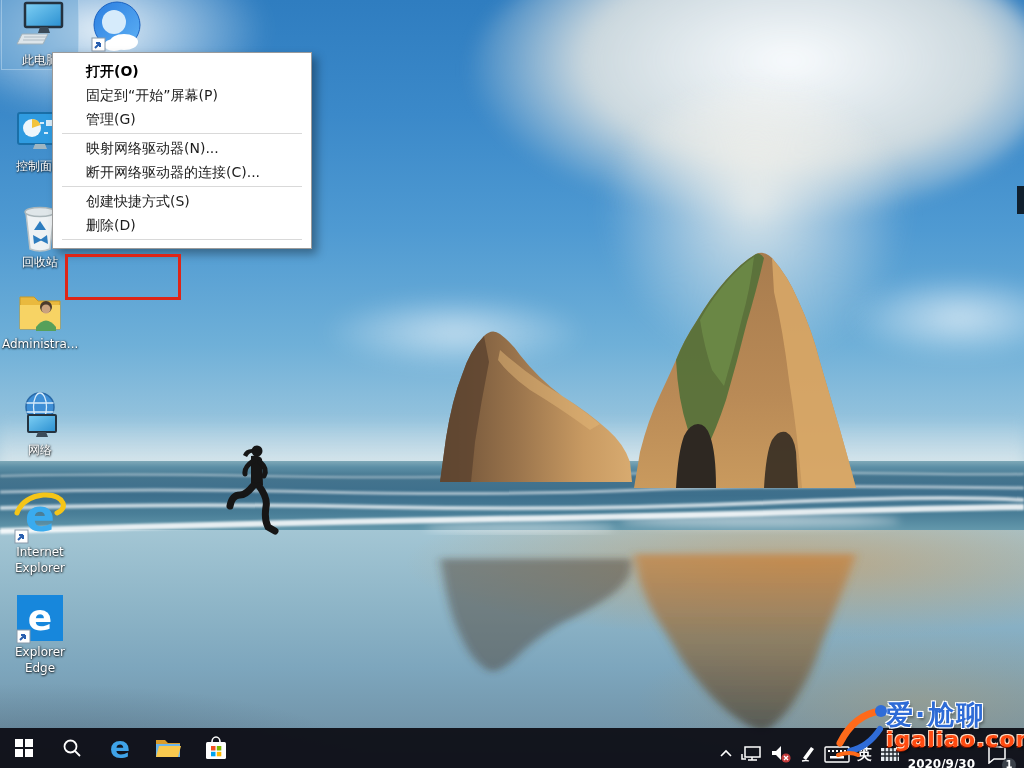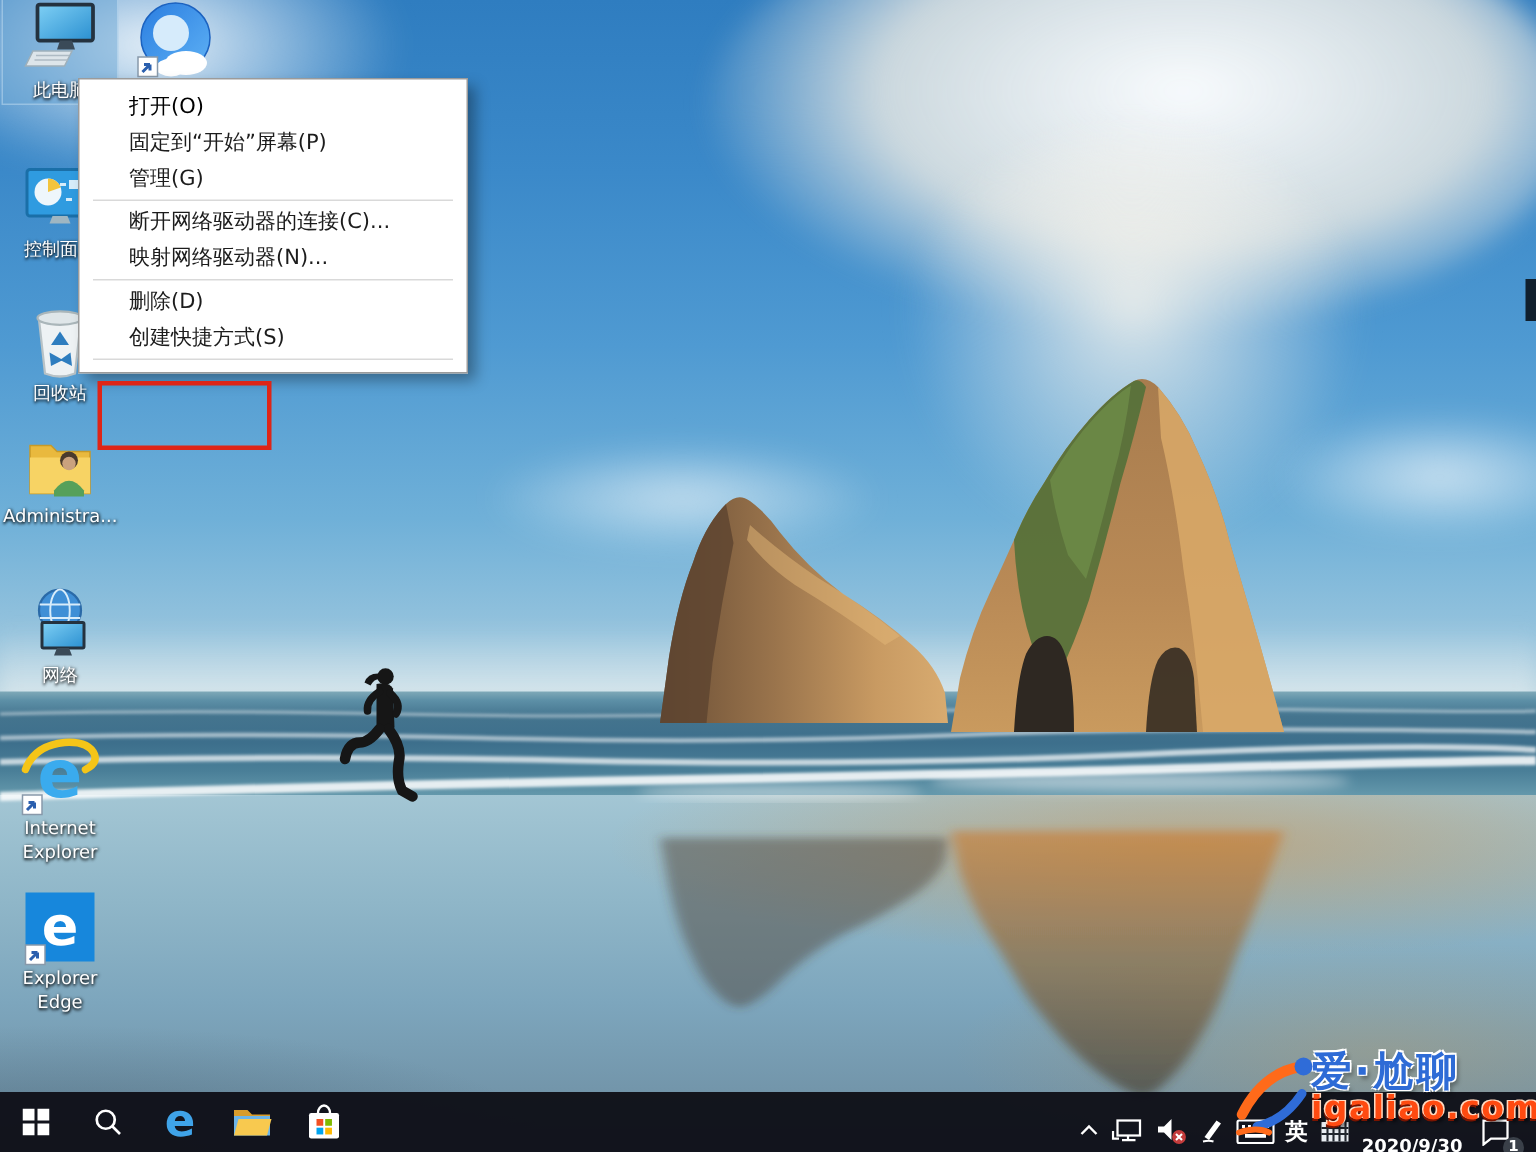--- a/index.html
+++ b/index.html
@@ -40,40 +40,40 @@
   .dicon .ic{height:52px;display:flex;align-items:center;justify-content:center;}
   .dicon .lbl{margin-top:1px;font-size:12px;color:#fff;line-height:1.3;
     text-shadow:0 1px 2px rgba(0,0,0,.9),1px 0 2px rgba(0,0,0,.6);}
   .dicon.selected{background:rgba(105,165,212,.5);outline:1px solid rgba(170,205,232,.7);}
 
   
   .menu{position:absolute;left:52px;top:52px;width:258px;background:#ffffff;
     border:1px solid #9b9b9b;box-shadow:5px 5px 9px rgba(0,0,0,.35);
     padding:6px 0;z-index:10;}
   .mi{height:24px;line-height:24px;padding-left:33px;font-size:14px;color:#1c1c1c;white-space:nowrap;}
-  .mi.bold{font-weight:normal;color:#000;}
+  .mi.bold{font-weight:bold;color:#000;}
   .sep{border-top:1px solid #d9d9d9;margin:2px 9px;}
   .redbox{position:absolute;left:65px;top:254px;width:110px;height:40px;
     border:3px solid #de2517;z-index:11;}
 
   
   .taskbar{position:absolute;left:0;bottom:0;width:1024px;height:40px;
     background:rgba(15,17,25,.97);z-index:20;display:flex;align-items:center;}
   .tbtn{width:48px;height:40px;display:flex;align-items:center;justify-content:center;background:none;border:none;padding:0;}
   .edge-e{font-size:30px;font-weight:bold;color:#3fa3e8;line-height:1;font-family:"DejaVu Sans",sans-serif;}
   .tray{margin-left:auto;display:flex;align-items:flex-end;gap:7px;padding-right:12px;height:52px;font-weight:bold;}
   .titem{display:flex;align-items:center;justify-content:center;height:40px;}
   .ime{color:#fff;font-size:15px;}
   .clock{display:flex;flex-direction:column;justify-content:flex-end;align-items:center;height:40px;padding-bottom:3px;}
   .date{color:#fff;font-size:12px;}
   .badge{position:absolute;right:-4px;bottom:2px;width:14px;height:14px;border-radius:50%;
     background:#3a4049;color:#fff;font-size:10px;line-height:14px;text-align:center;}
 
   
-  .watermark{position:absolute;right:20px;bottom:16px;z-index:40;width:170px;}
+  .watermark{position:absolute;right:8px;bottom:16px;z-index:40;width:170px;}
   .wm-logo{position:absolute;left:-12px;top:-2px;}
   .wm-text{margin-left:40px;text-align:left;}
   .wm-title{font-size:27px;font-weight:bold;letter-spacing:2px;color:#2e6bd6;line-height:1.05;
     text-shadow:-1px -1px 0 #fff,1px -1px 0 #fff,-1px 1px 0 #fff,1px 1px 0 #fff,2px 3px 3px rgba(0,0,0,.35);}
   .wm-site{font-size:22px;font-weight:bold;color:#ff4a10;margin-top:-2px;letter-spacing:1px;
     text-shadow:-1px -1px 0 #ffd9c0,1px -1px 0 #ffd9c0,-1px 1px 0 #7a1400,2px 2px 2px rgba(0,0,0,.45);}
 </style>
 </head>
 <body>
 
@@ -294,25 +294,25 @@
       </svg>
     </div>
     <div class="lbl">Explorer Edge</div>
   </div>
 
   <div class="menu">
     <div class="mi bold">打开(O)</div>
     <div class="mi">固定到“开始”屏幕(P)</div>
     <div class="mi">管理(G)</div>
     <div class="sep"></div>
+    <div class="mi">映射网络驱动器(N)...</div>
     <div class="mi">断开网络驱动器的连接(C)...</div>
-    <div class="mi">映射网络驱动器(N)...</div>
     <div class="sep"></div>
+    <div class="mi">创建快捷方式(S)</div>
     <div class="mi">删除(D)</div>
-    <div class="mi">创建快捷方式(S)</div>
     <div class="sep"></div>
   </div>
   <div class="redbox"></div>
 
   <div class="taskbar">
     <button class="tbtn">
       <svg width="18" height="18" viewBox="0 0 18 18">
         <g fill="#ffffff">
             <rect x="0" y="0" width="8" height="8"></rect>
             <rect x="10" y="0" width="8" height="8"></rect>

